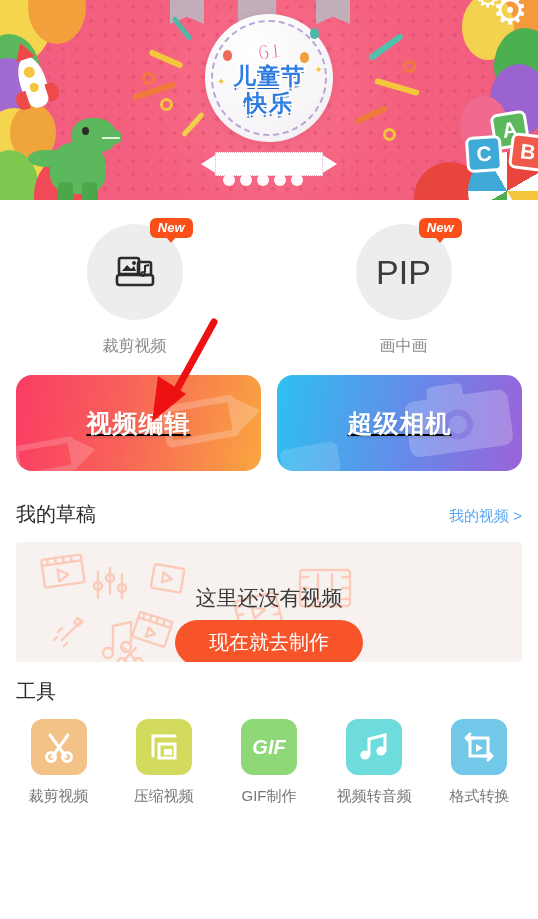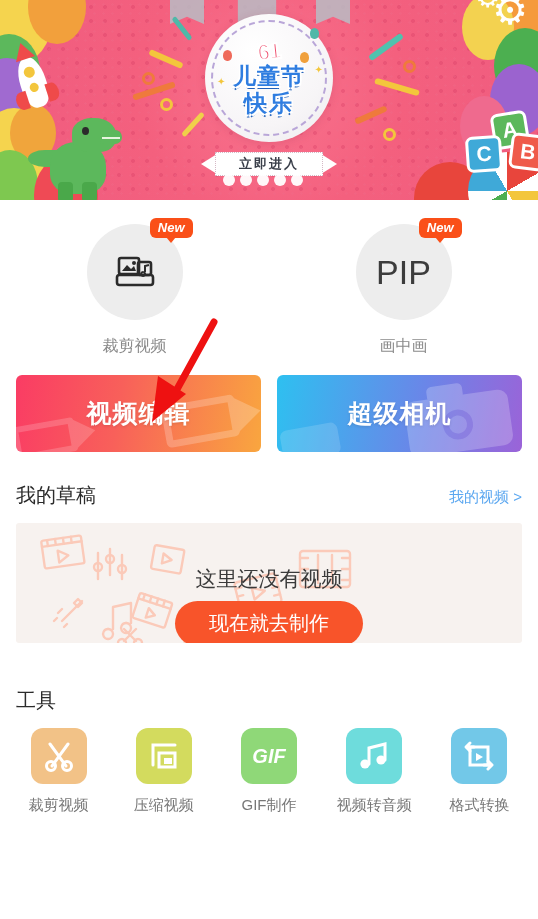--- a/index.html
+++ b/index.html
@@ -167,22 +167,22 @@
   .new-badge:after {
     content:""; position:absolute; left:16px; bottom:-5px;
     border-left:5px solid transparent; border-right:5px solid transparent;
     border-top:6px solid #fa4f18;
   }
   .pip-text { font-size:34px; color:#3c3c3c; letter-spacing:0px; font-family:"Liberation Sans",sans-serif; }
 
   
   .main-cards { display:flex; gap:16px; padding:12px 16px 0; }
   .main-card {
-    position:relative; flex:1; height:77px; border-radius:6px; overflow:hidden;
-    display:flex; align-items:center; justify-content:center;
+    position:relative; flex:1; height:96px; border-radius:16px; overflow:hidden;
+    display:flex; align-items:center; justify-content:center;text-decoration:underline;
   }
   .card-video { background:linear-gradient(100deg,#fa3c64 0%,#f8605a 42%,#f9a63f 100%); }
   .card-camera{ background:linear-gradient(100deg,#2ec0f0 0%,#6a86e8 58%,#9b63d8 100%); }
   .main-card-label {
     position:relative; z-index:3; color:#fff; font-size:25px; font-weight:bold; letter-spacing:1px;
     text-shadow:0 1px 3px rgba(0,0,0,.12);
   }
   .deco { position:absolute; opacity:.22; }
   .film-deco { right:-6px; top:8px; width:120px; height:70px; transform:rotate(-10deg); }
   .film-deco .fbody{ position:absolute; left:16px; top:16px; width:74px;height:42px;border:7px solid #fff;border-radius:5px; }
@@ -217,21 +217,21 @@
     background:#f7f2ef; overflow:hidden;
     display:flex; flex-direction:column; align-items:center; justify-content:center;
   }
   .draft-empty-text { position:relative; z-index:3; font-size:21px; color:#3a3a3a; margin-bottom:8px;margin-top:44px; }
   .draft-btn {
     position:relative; z-index:3; background:#f8542a; color:#fff;
     font-size:20px; border:none; border-radius:26px; padding:9px 34px; cursor:pointer;
   }
 
   
-  .tools-title { padding:44px 16px 4px; font-size:20px; color:#2b2b2b; }
+  .tools-title { padding:16px 16px 4px; font-size:20px; color:#2b2b2b; }
   .tools { display:flex; padding:10px 6px 0; }
   .tool { flex:1; display:flex; flex-direction:column; align-items:center; }
   .tool-icon {
     width:56px; height:56px; border-radius:12px;
     display:flex; align-items:center; justify-content:center;
   }
   .tool-label { margin-top:12px; font-size:15px; color:#777; white-space:nowrap; }
   .gif-text { color:#fff; font-size:20px; font-weight:bold; font-style:italic; }
 </style>
 </head>
@@ -315,21 +315,20 @@
         <div class="badge-61">61</div>
         <div class="badge-l1">儿童节</div>
         <div class="badge-l2">快乐</div>
       </div>
     </div>
 
     <div class="ribbon-wrap">
       <div class="ribbon-tail l"></div>
       <div class="ribbon-tail r"></div>
       <div class="ribbon-bg"></div>
-      <div class="ribbon-text">立即进入</div>
       <div class="ribbon-scallop">
         <i></i>
           <i></i>
           <i></i>
           <i></i>
           <i></i>
       </div>
     </div>
   </div>
 

